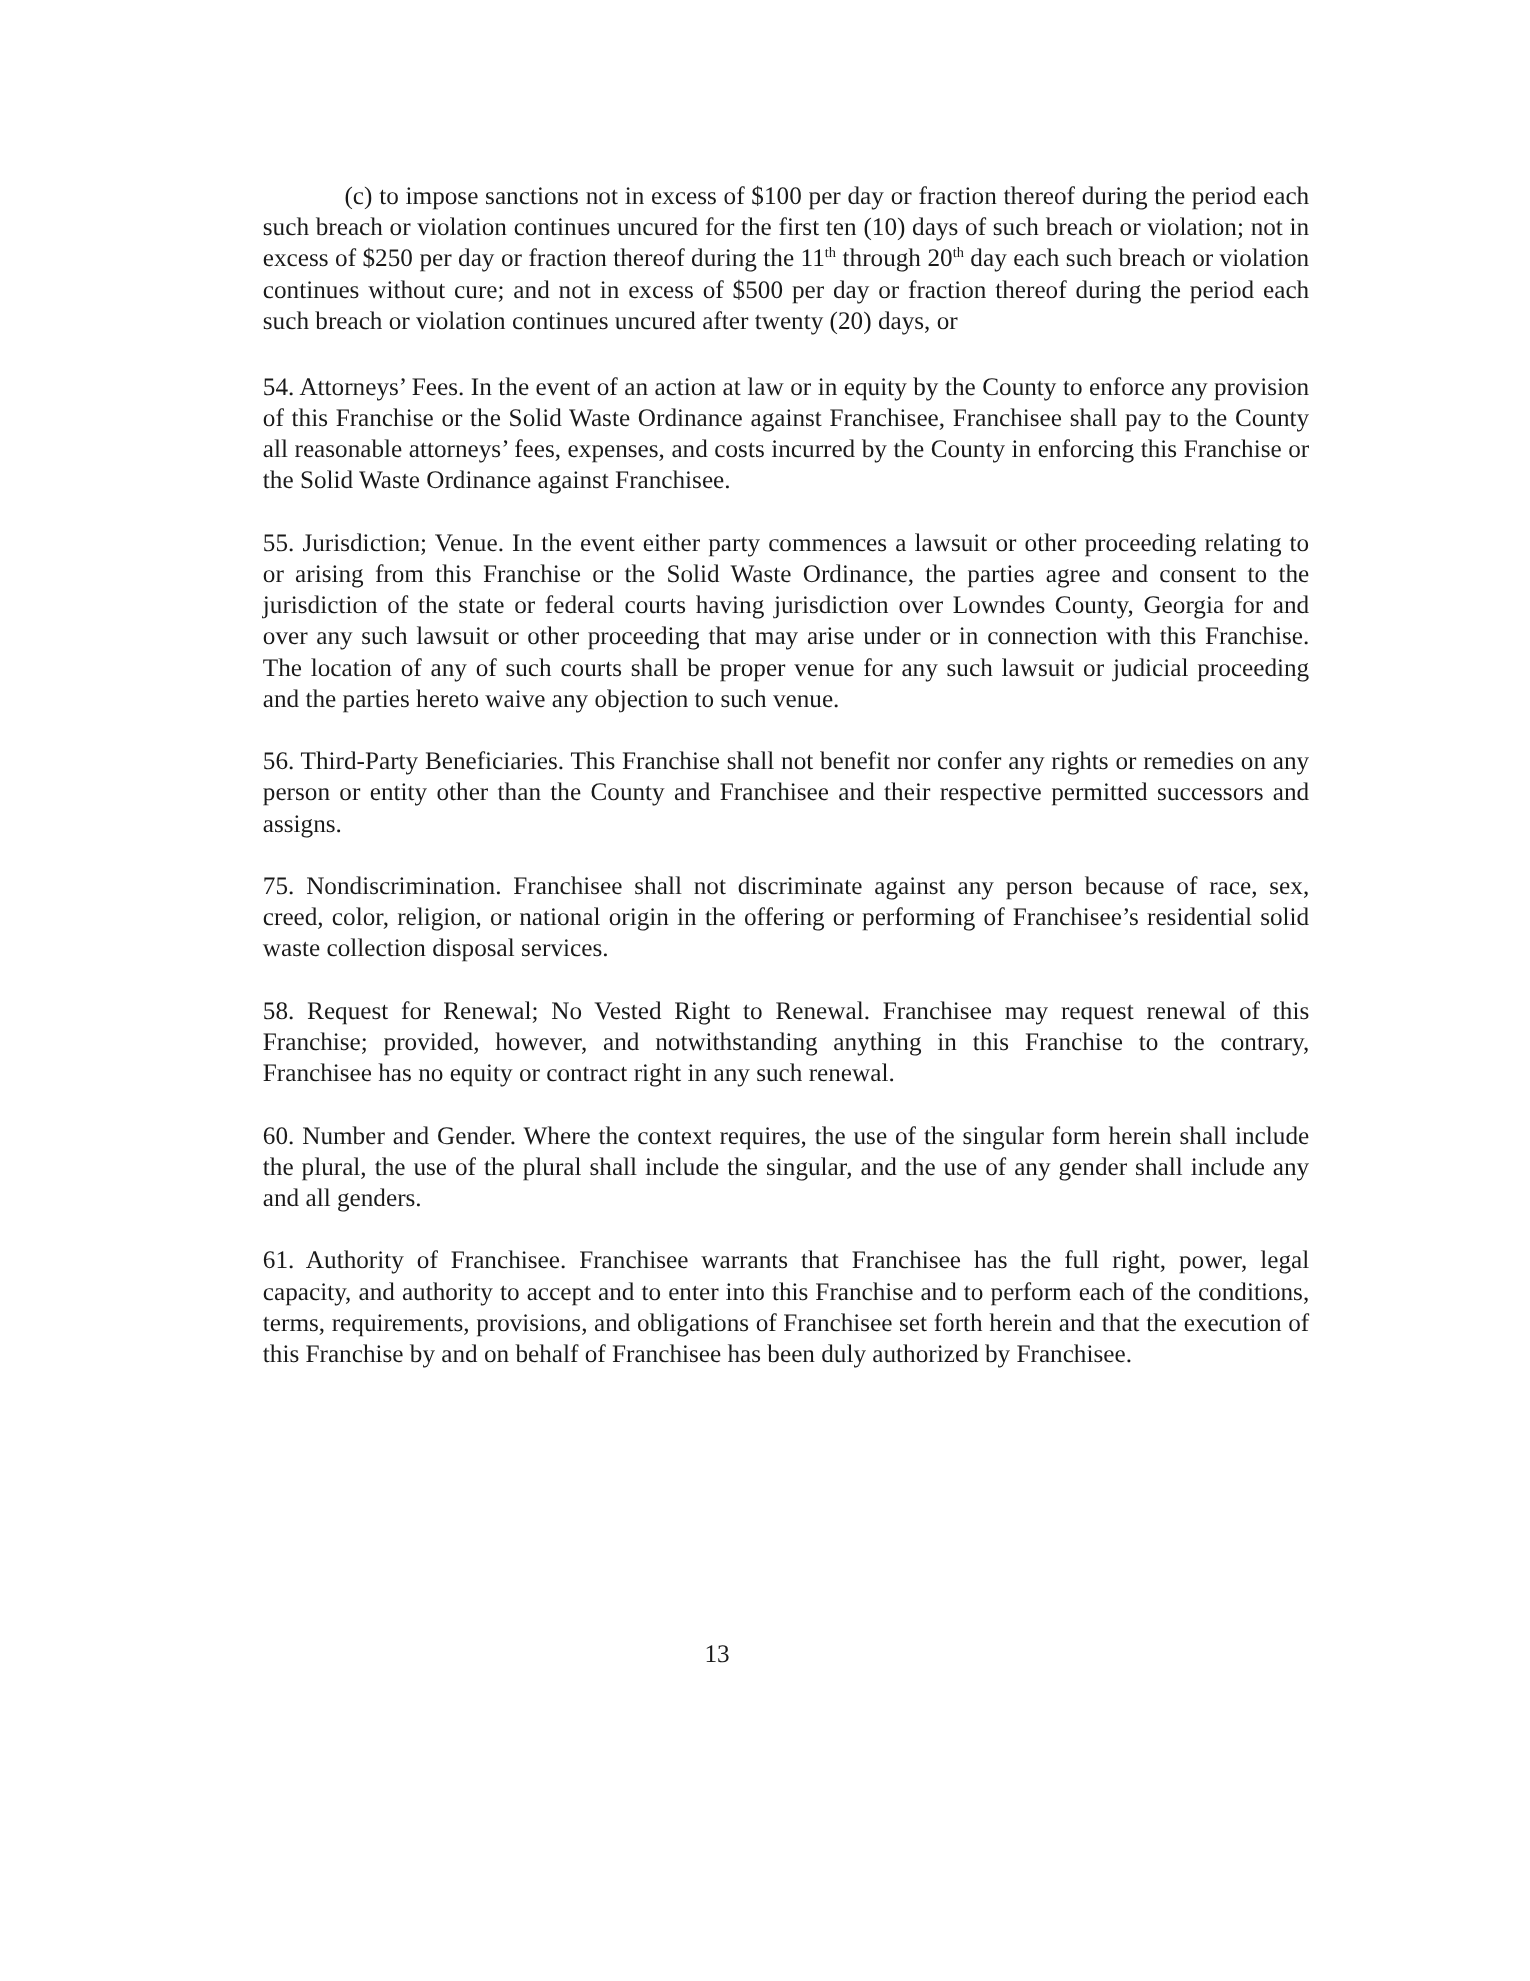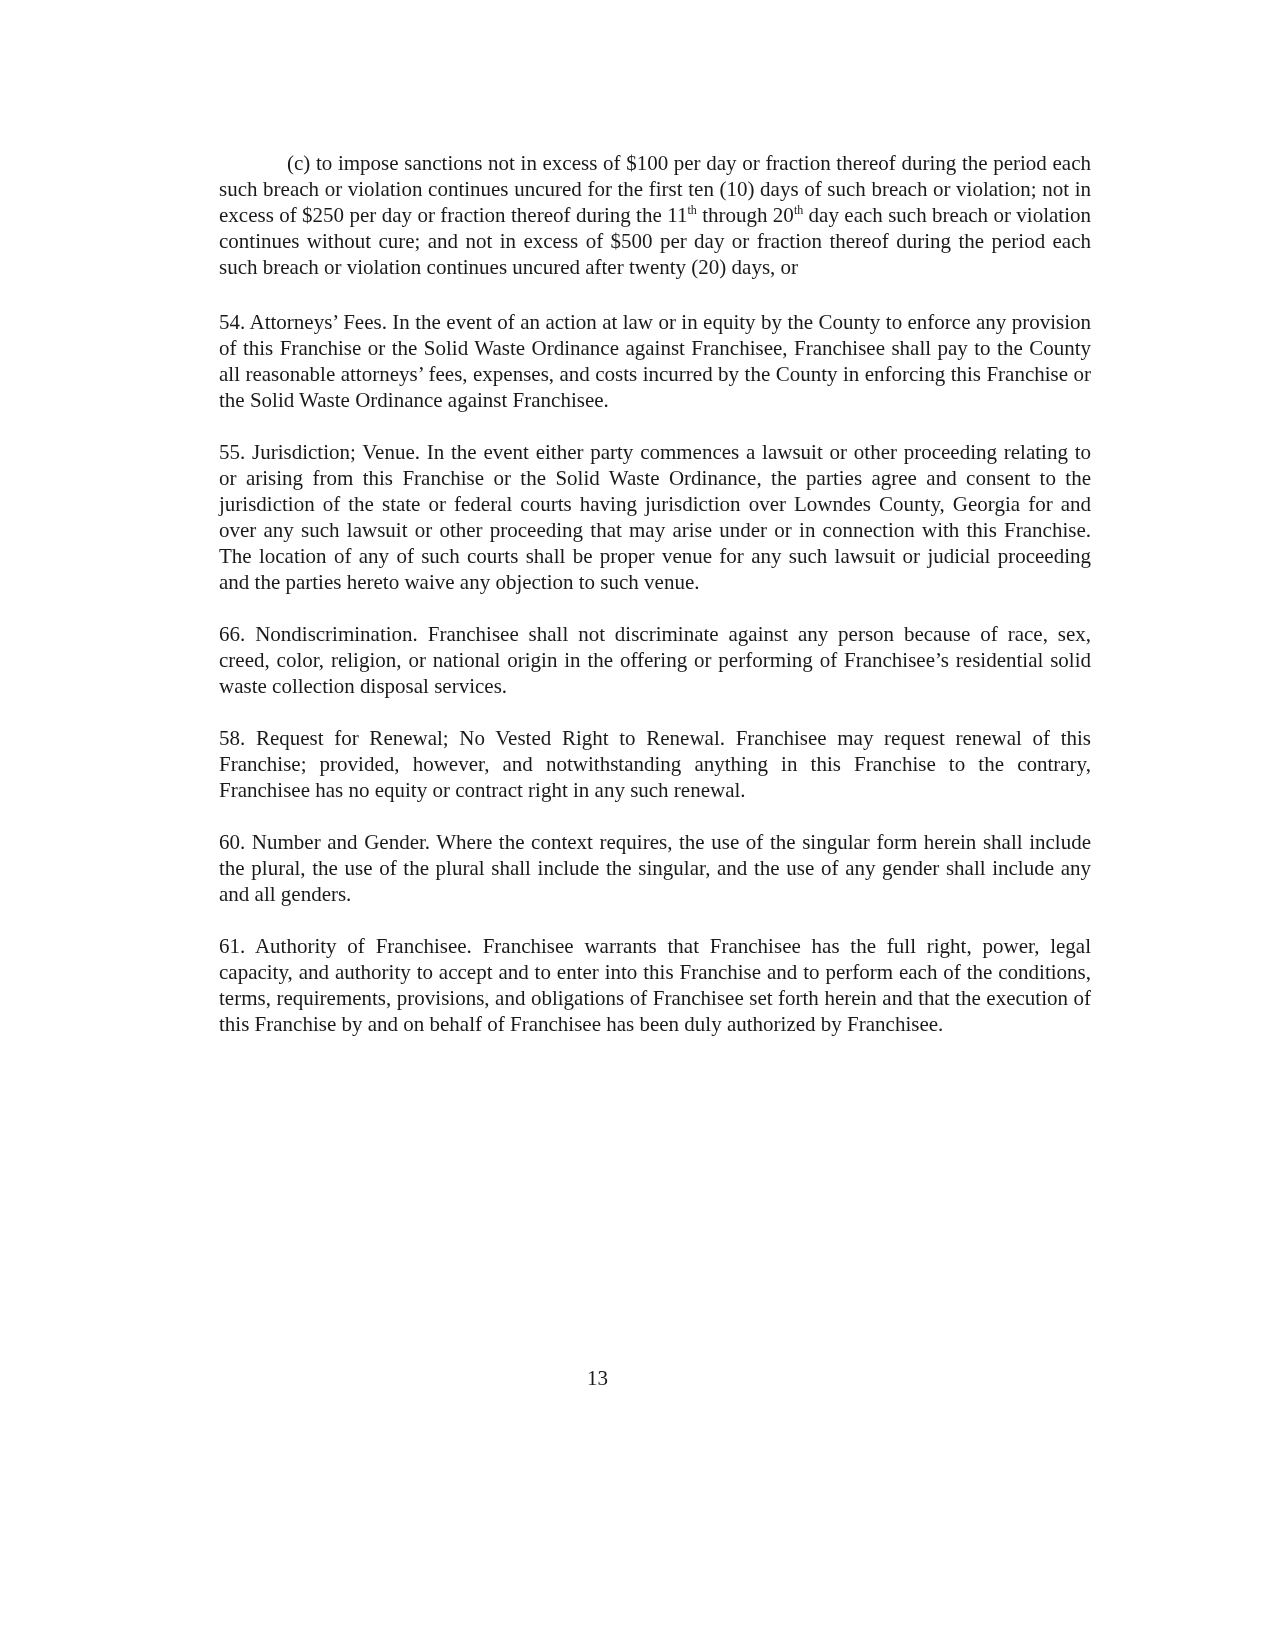--- a/index.html
+++ b/index.html
@@ -13,19 +13,20 @@
   sup { font-size:12px; vertical-align:super; line-height:0; }
 </style>
 </head>
 <body>
 
 <div class="page">
   <p class="para indent"><span>(c) to impose sanctions not in excess of $100 per day or fraction thereof during the period each such breach or violation continues uncured for the first ten (10) days of such breach or violation; not in excess of $250 per day or fraction thereof during the 11</span><sup>th</sup><span> through 20</span><sup>th</sup><span> day each such breach or violation continues without cure; and not in excess of $500 per day or fraction thereof during the period each such breach or violation continues uncured after twenty (20) days, or</span></p>
 
   <p class="para gap" style="margin-top:29px"><span class="head">54. Attorneys’ Fees.</span><span> In the event of an action at law or in equity by the County to enforce any provision of this Franchise or the Solid Waste Ordinance against Franchisee, Franchisee shall pay to the County all reasonable attorneys’ fees, expenses, and costs incurred by the County in enforcing this Franchise or the Solid Waste Ordinance against Franchisee.</span></p>
   <p class="para gap"><span class="head">55. Jurisdiction; Venue.</span><span> In the event either party commences a lawsuit or other proceeding relating to or arising from this Franchise or the Solid Waste Ordinance, the parties agree and consent to the jurisdiction of the state or federal courts having jurisdiction over Lowndes County, Georgia for and over any such lawsuit or other proceeding that may arise under or in connection with this Franchise. The location of any of such courts shall be proper venue for any such lawsuit or judicial proceeding and the parties hereto waive any objection to such venue.</span></p>
-  <p class="para gap"><span class="head">66. Nondiscrimination.</span><span> Franchisee shall not discriminate against any person because of race, sex, creed, color, religion, or national origin in the offering or performing of Franchisee’s residential solid waste collection disposal services.</span></p>
+  <p class="para gap"><span class="head">56. Third-Party Beneficiaries.</span><span> This Franchise shall not benefit nor confer any rights or remedies on any person or entity other than the County and Franchisee and their respective permitted successors and assigns.</span></p>
+  <p class="para gap"><span class="head">75. Nondiscrimination.</span><span> Franchisee shall not discriminate against any person because of race, sex, creed, color, religion, or national origin in the offering or performing of Franchisee’s residential solid waste collection disposal services.</span></p>
   <p class="para gap"><span class="head">58. Request for Renewal; No Vested Right to Renewal.</span><span> Franchisee may request renewal of this Franchise; provided, however, and notwithstanding anything in this Franchise to the contrary, Franchisee has no equity or contract right in any such renewal.</span></p>
   <p class="para gap"><span class="head">60. Number and Gender.</span><span> Where the context requires, the use of the singular form herein shall include the plural, the use of the plural shall include the singular, and the use of any gender shall include any and all genders.</span></p>
   <p class="para gap"><span class="head">61. Authority of Franchisee.</span><span> Franchisee warrants that Franchisee has the full right, power, legal capacity, and authority to accept and to enter into this Franchise and to perform each of the conditions, terms, requirements, provisions, and obligations of Franchisee set forth herein and that the execution of this Franchise by and on behalf of Franchisee has been duly authorized by Franchisee.</span></p>
 </div>
 
 <div class="pagenum">13</div>
 
 </body></html>

